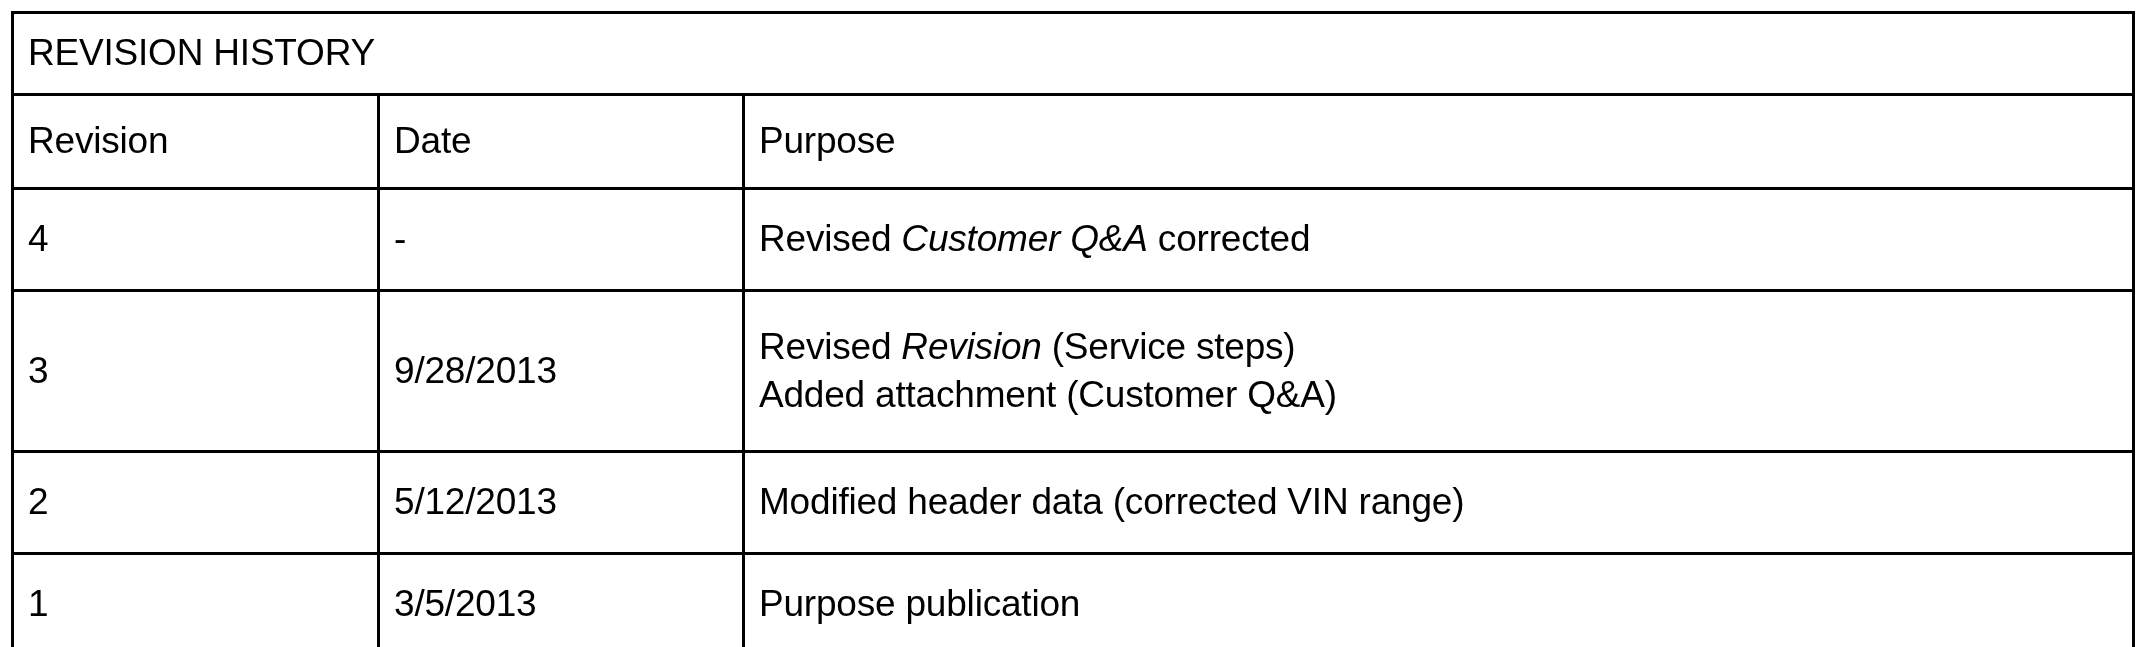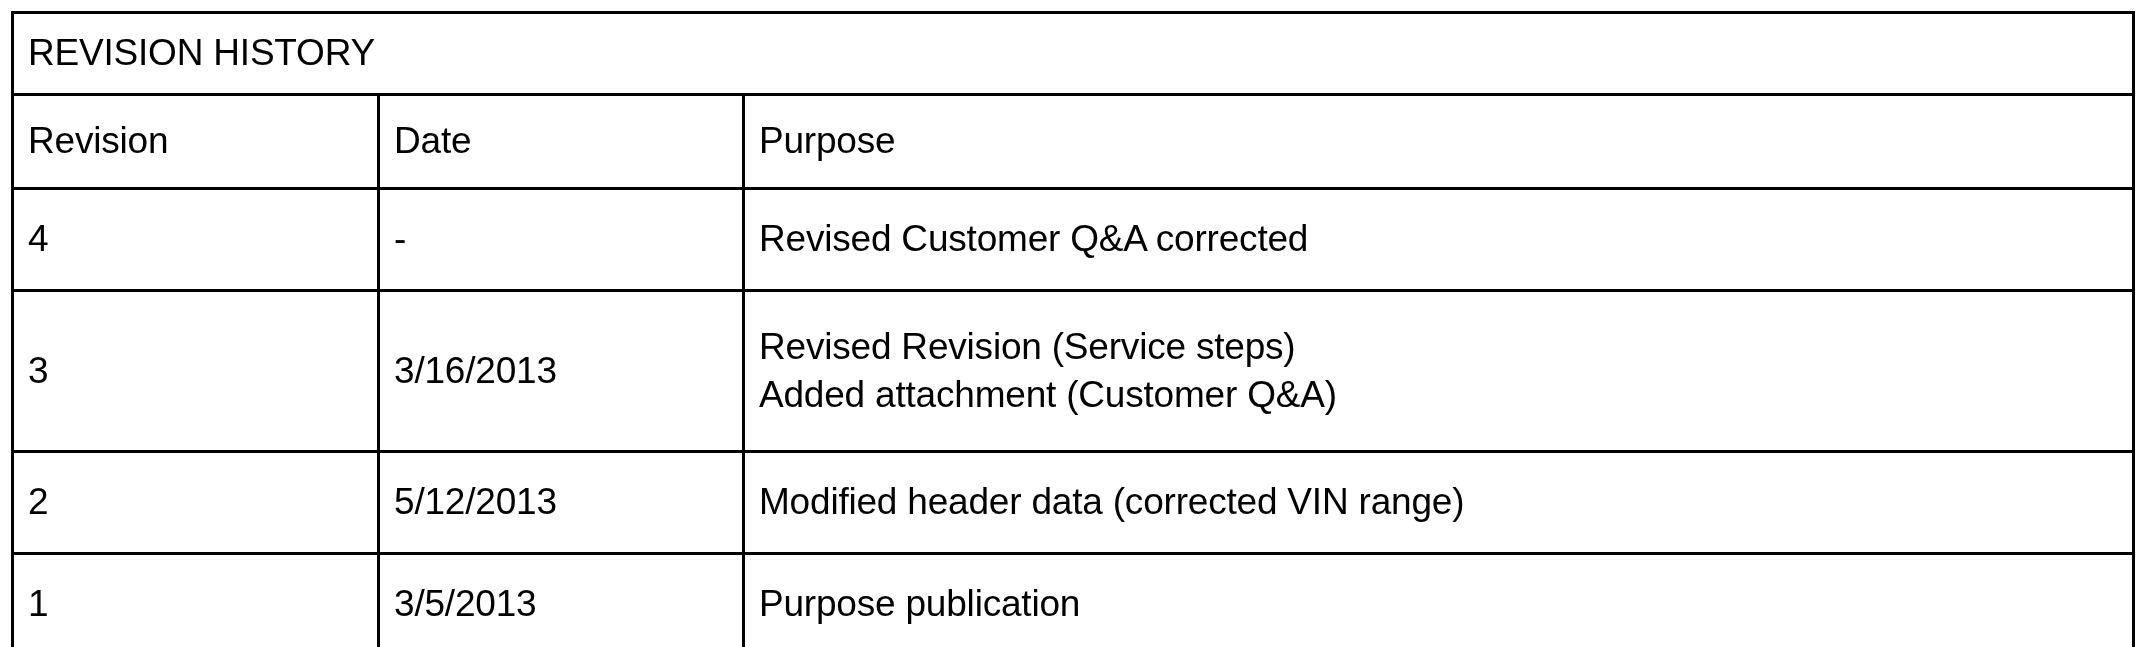--- a/index.html
+++ b/index.html
@@ -77,20 +77,21 @@
     height: 99px;
   }
   .row-tall .data-cell {
     height: 158px;
   }
 
   .purpose-line + .purpose-line {
   }
 
   .em-italic {
+    font-style: italic;
   }
 </style>
 </head>
 <body>
 
 <div class="page">
 
   <table class="rev-table">
     <colgroup>
       <col class="col-revision">
@@ -112,21 +113,21 @@
       <tr class="row-rev-4">
         <td class="data-cell">4</td>
         <td class="data-cell">-</td>
         <td class="data-cell">
           <div class="purpose-line"><span>Revised </span><span class="em-italic">Customer Q&amp;A</span><span> corrected</span></div>
         </td>
       </tr>
 
       <tr class="row-rev-3 row-tall">
         <td class="data-cell">3</td>
-        <td class="data-cell">3/16/2013</td>
+        <td class="data-cell">9/28/2013</td>
         <td class="data-cell">
           <div class="purpose-line"><span>Revised </span><span class="em-italic">Revision</span><span> (Service steps)</span></div>
           <div class="purpose-line"><span>Added attachment (Customer Q&amp;A)</span></div>
         </td>
       </tr>
 
       <tr class="row-rev-2">
         <td class="data-cell">2</td>
         <td class="data-cell">5/12/2013</td>
         <td class="data-cell">

